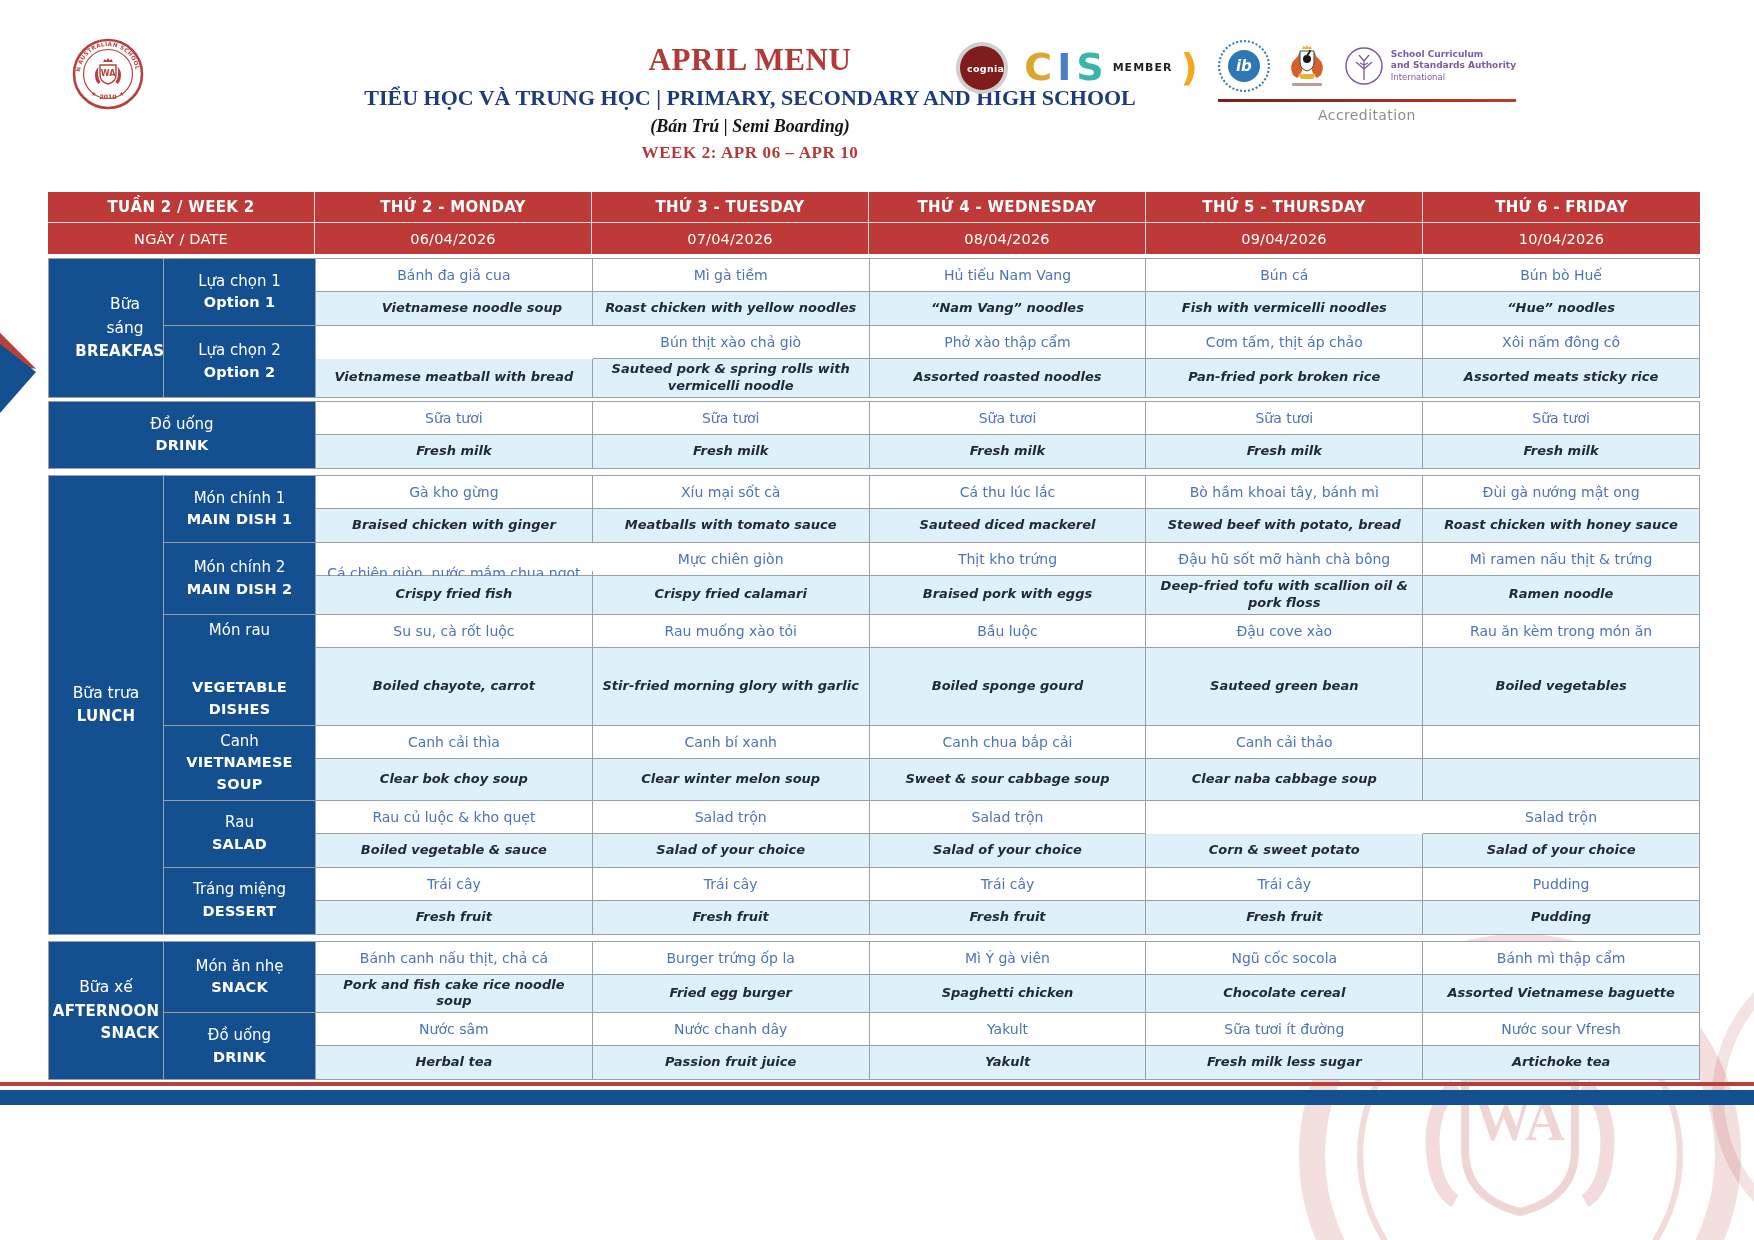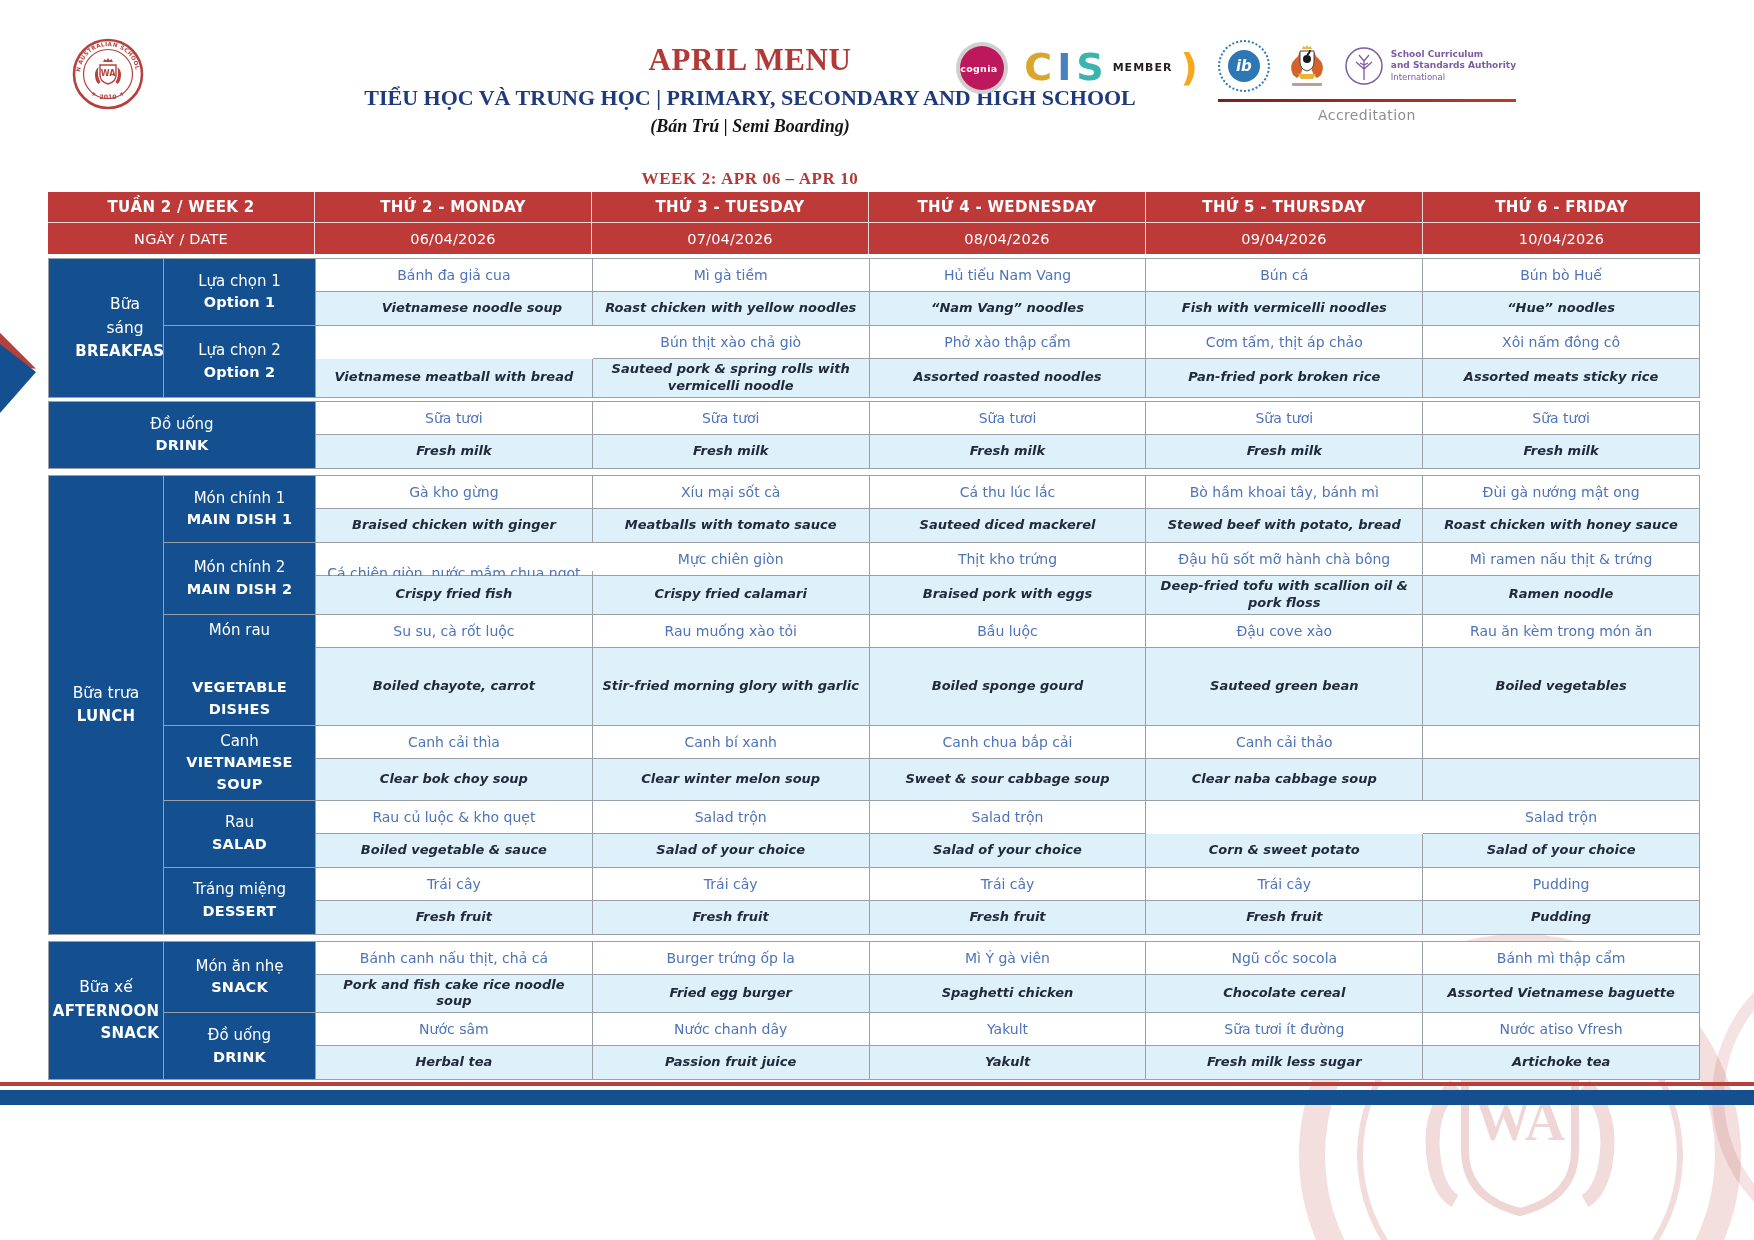--- a/index.html
+++ b/index.html
@@ -12,30 +12,30 @@
        font-family:"DejaVu Sans","Liberation Sans",sans-serif;}
 
   
   .titles{position:absolute;left:280px;top:42px;width:940px;text-align:center;z-index:2}
   .titles h1{margin:0;font-family:"Liberation Serif","DejaVu Serif",serif;font-weight:700;
              font-size:31px;color:var(--title-red);letter-spacing:.6px}
   .titles h2{margin:7px 0 0;font-family:"Liberation Serif","DejaVu Serif",serif;font-weight:700;
              font-size:22px;color:var(--title-blue)}
   .sub2{margin-top:5px;font-family:"Liberation Serif","DejaVu Serif",serif;font-style:italic;
         font-weight:600;font-size:18px;color:#141414}
-  .week-line{position:absolute;left:280px;top:169px;width:940px;text-align:center;z-index:2;
+  .week-line{position:absolute;left:280px;top:143px;width:940px;text-align:center;z-index:2;
              font-family:"Liberation Serif","DejaVu Serif",serif;font-weight:700;font-size:17px;
              color:var(--title-red);letter-spacing:.6px}
 
   .school-crest{position:absolute;left:72px;top:38px;z-index:2}
 
   
   .logo-strip{position:absolute;top:38px;right:238px;display:flex;align-items:flex-start;gap:20px;z-index:2}
-  .logo-cognia{width:44px;height:44px;border-radius:50%;background:#be185d;box-shadow:0 0 0 4px #cfcfcf;
-               display:flex;align-items:center;justify-content:flex-start;margin-top:8px}
+  .logo-cognia{width:44px;height:44px;border-radius:50%;background:#7f1d1d;box-shadow:0 0 0 4px #cfcfcf;
+               display:flex;align-items:center;justify-content:flex-end;margin-top:8px}
   .logo-cognia span{color:#fff;font-size:9.5px;font-weight:700;letter-spacing:.3px}
   .logo-cis{display:flex;align-items:center;gap:6px;margin-top:10px}
   .cis-c{font-size:38px;font-weight:800;color:#d9a62e;letter-spacing:-1px;line-height:1}
   .cis-i{font-size:38px;font-weight:800;color:#4a7fc1;letter-spacing:-1px;line-height:1}
   .cis-s{font-size:38px;font-weight:800;color:#39b5ad;line-height:1}
   .cis-member{font-size:11px;font-weight:700;color:#231f20;letter-spacing:1px;margin-left:3px}
   .cis-paren{font-size:38px;font-weight:700;color:#f5a81c;line-height:1;margin-left:2px}
   .acc-group{display:flex;flex-direction:column;align-items:center;margin-top:2px}
   .acc-row{display:flex;align-items:center;gap:16px}
   .logo-ib{width:52px;height:52px;border-radius:50%;border:2px dotted #2e77b5;
@@ -329,21 +329,21 @@
       <div class="bcell en" data-name="dish-name-en" style="grid-area: 2 / 6;">Chocolate cereal</div>
       <div class="bcell en" data-name="dish-name-en" style="grid-area: 2 / 7;">Assorted Vietnamese baguette</div>
       <div class="bcell ncell row-label-cell" data-name="row-label" style="grid-area: 3 / 2 / 5 / 3;">
         <div class="nl1">Đồ uống</div>
         <div class="nl2">DRINK</div>
       </div>
       <div class="bcell vn" data-name="dish-name-vn" style="grid-area: 3 / 3;">Nước sâm</div>
       <div class="bcell vn" data-name="dish-name-vn" style="grid-area: 3 / 4;">Nước chanh dây</div>
       <div class="bcell vn" data-name="dish-name-vn" style="grid-area: 3 / 5;">Yakult</div>
       <div class="bcell vn" data-name="dish-name-vn" style="grid-area: 3 / 6;">Sữa tươi ít đường</div>
-      <div class="bcell vn" data-name="dish-name-vn" style="grid-area: 3 / 7;">Nước atiso Vfresh</div>
+      <div class="bcell vn" data-name="dish-name-vn" style="grid-area: 3 / 7;">Nước sour Vfresh</div>
       <div class="bcell en" data-name="dish-name-en" style="grid-area: 4 / 3;">Herbal tea</div>
       <div class="bcell en" data-name="dish-name-en" style="grid-area: 4 / 4;">Passion fruit juice</div>
       <div class="bcell en" data-name="dish-name-en" style="grid-area: 4 / 5;">Yakult</div>
       <div class="bcell en" data-name="dish-name-en" style="grid-area: 4 / 6;">Fresh milk less sugar</div>
       <div class="bcell en" data-name="dish-name-en" style="grid-area: 4 / 7;">Artichoke tea</div>
     </div>
   </div>
 
 <div class="edge-ribbon" data-name="edge-ribbon-decoration">
   <div class="rib-red" data-name="edge-ribbon-red"></div>

